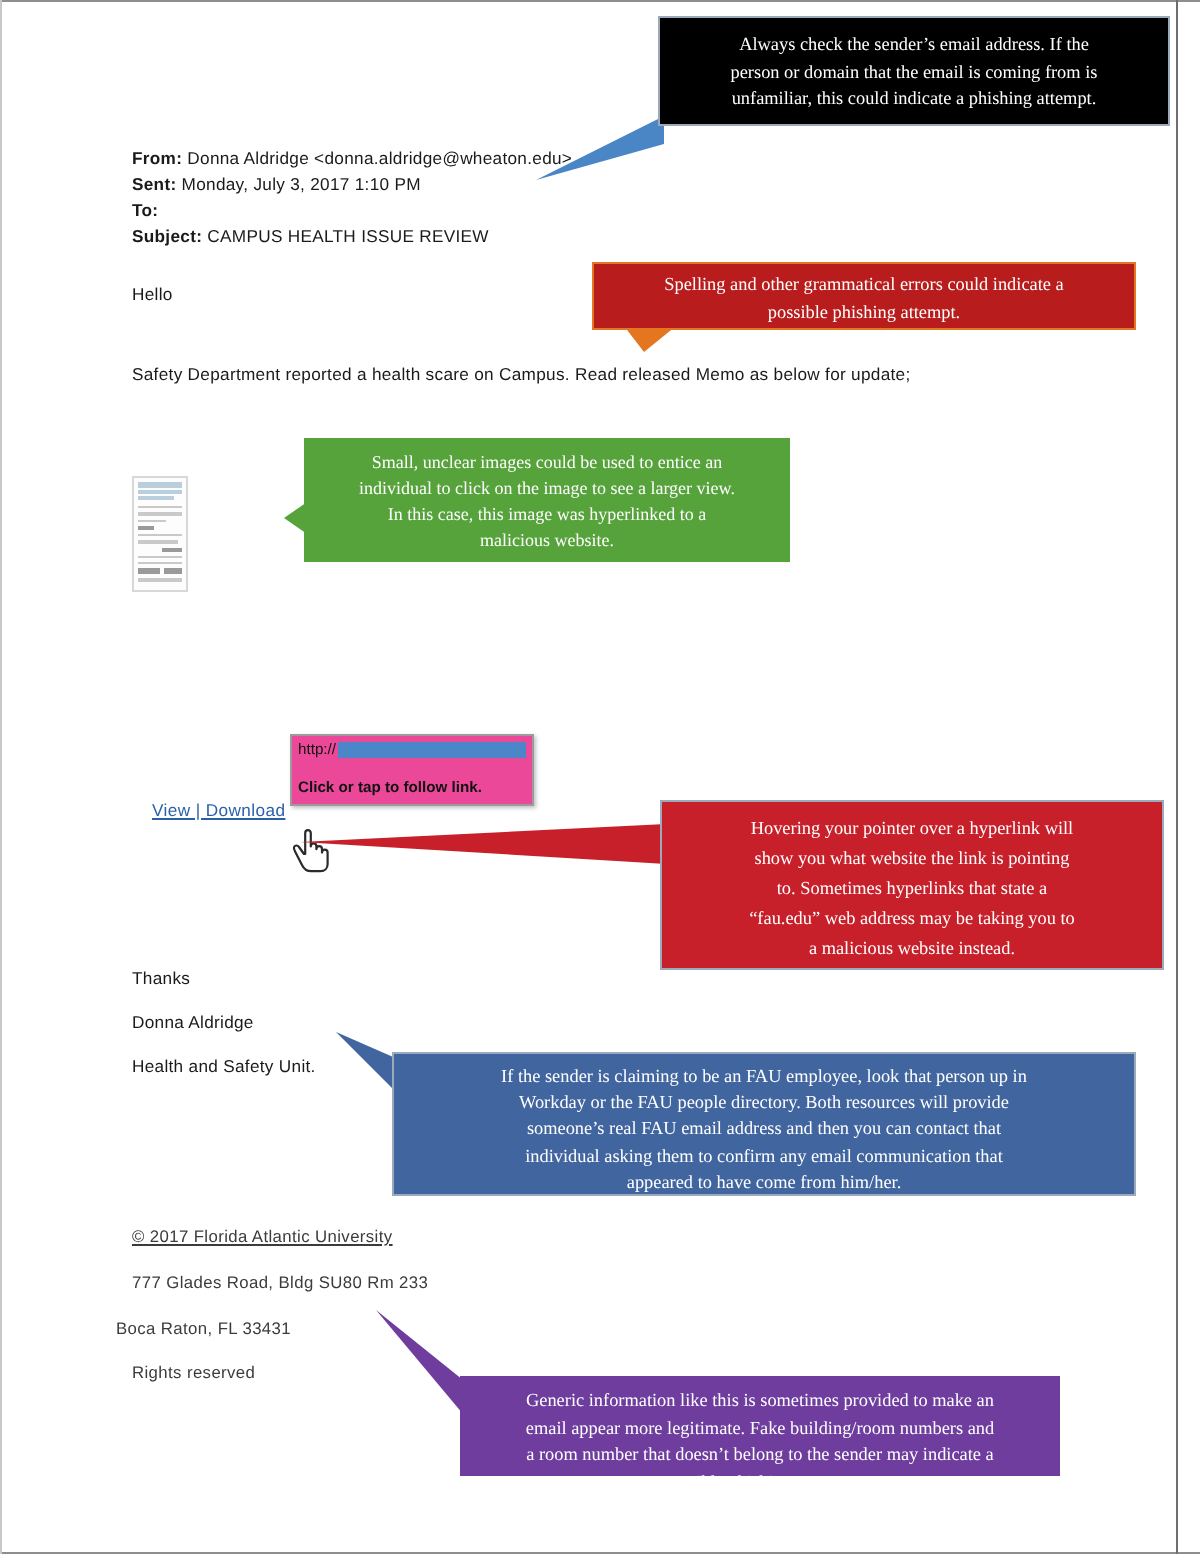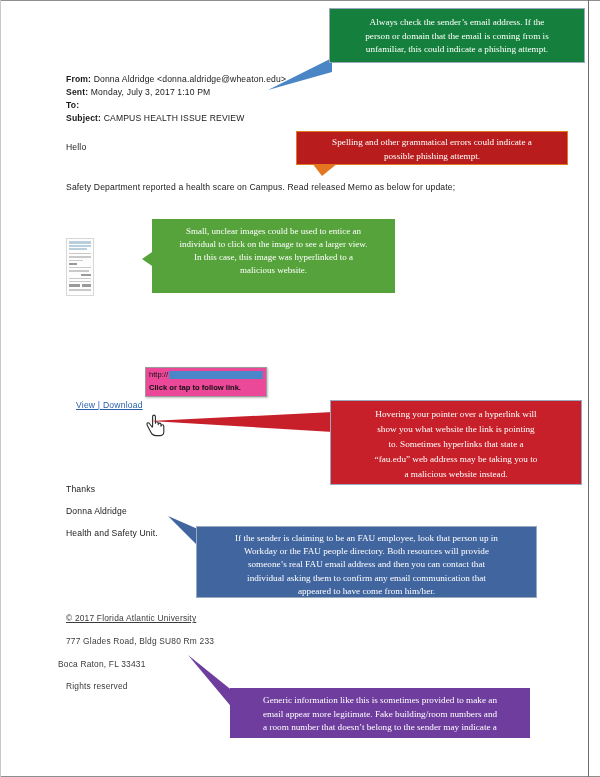--- a/index.html
+++ b/index.html
@@ -137,21 +137,21 @@
     height: 8px;
     background: #4a86c8;
     margin-left: 1px;
   }
   #link-tooltip .tt-row2 {
     font-size: 7.6px;
     font-weight: bold;
     color: #111;
     line-height: 10px;
     white-space: nowrap;
-    margin-top: 4px;
+    margin-top: 10px;
   }
 
   
   #hand-cursor {
     position: absolute;
     left: 143px;
     top: 410px;
     width: 26px;
     height: 32px;
   }
@@ -166,50 +166,50 @@
     border: 1px solid #9aa9bb;
   }
   .callout .c-text {
     display: block;
     white-space: pre-line;
   }
 
   
   #callout-sender {
     left: 329px; top: 8px; width: 256px; height: 55px;
-    background: #15803d;
+    background: #000000;
     font-size: 9.2px; line-height: 13.6px;
     padding: 7px 9px 0 9px;
   }
 
   #callout-spelling {
     left: 296px; top: 131px; width: 272px; height: 34px;
     background: #b91c1c;
     border-color: #e3761f;
     font-size: 9.2px; line-height: 13.6px;
     padding: 4px 8px 0 8px;
   }
 
   #callout-image {
-    left: 152px; top: 219px; width: 243px; height: 74px;
+    left: 152px; top: 219px; width: 243px; height: 62px;
     background: #56a33c;
     border-color: #56a33c;
     font-size: 9px; line-height: 13px;
     padding: 5px 8px 0 8px;
   }
 
   #callout-hyperlink {
     left: 330px; top: 400px; width: 252px; height: 85px;
     background: #c8202a;
     font-size: 9.2px; line-height: 15px;
     padding: 6px 10px 0 10px;
   }
 
   #callout-employee {
-    left: 196px; top: 526px; width: 341px; height: 72px;
+    left: 196px; top: 526px; width: 372px; height: 72px;
     background: #41659f;
     font-size: 9.2px; line-height: 13.2px;
     padding: 5px 10px 0 10px;
   }
 
   #callout-generic {
     left: 230px; top: 688px; width: 300px; height: 50px;
     background: #6e3d9e;
     border-color: #6e3d9e;
     font-size: 9.2px; line-height: 13.6px;

